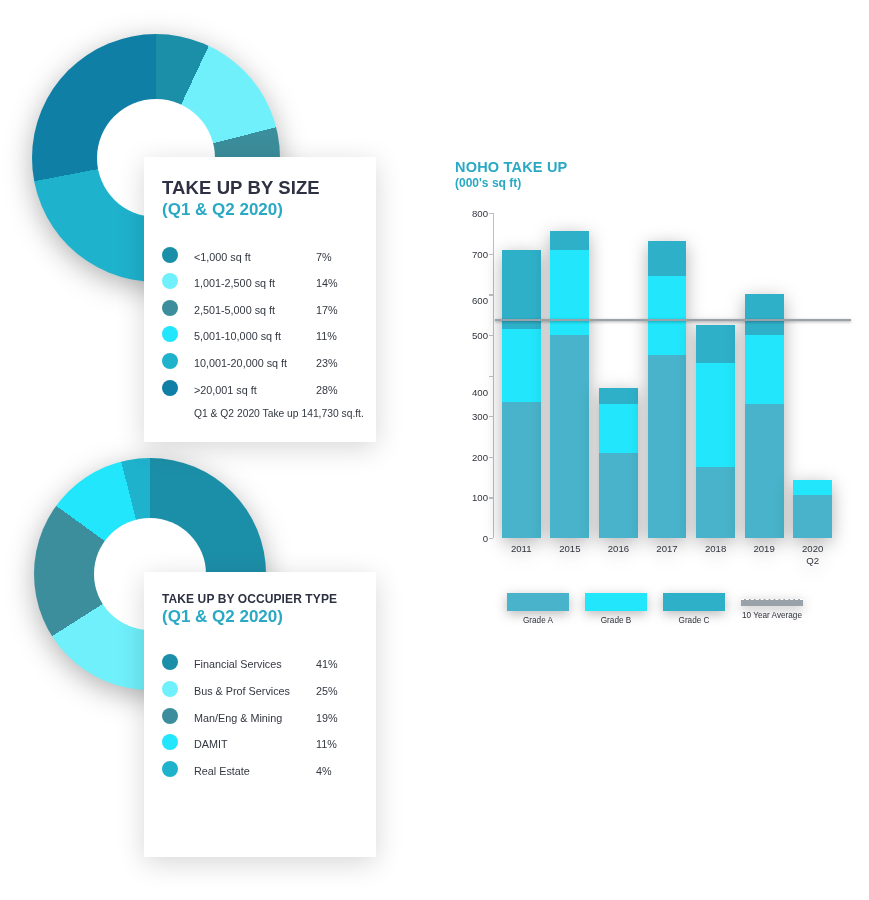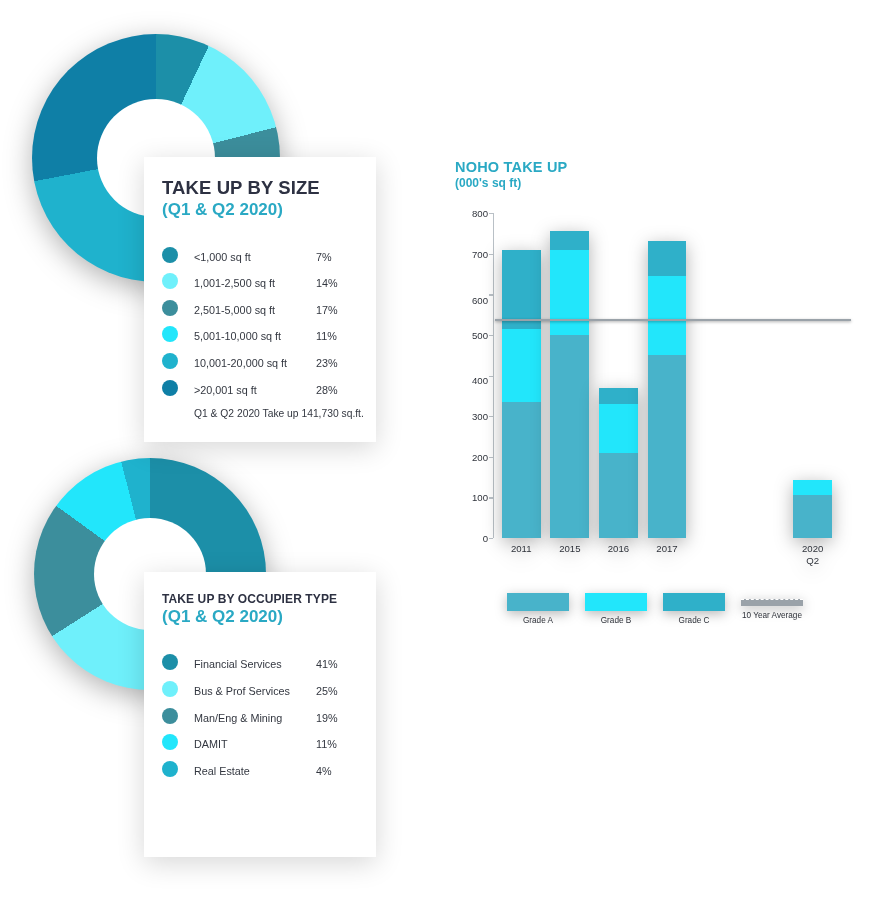--- a/index.html
+++ b/index.html
@@ -268,21 +268,21 @@
     <div class="plot" id="plot">
       <div class="axis-line"></div>
     <div class="ytick" style="top: 325px;">0</div>
         <div class="ytick-mark" style="top: 325px;"></div>
         <div class="ytick" style="top: 284.375px;">100</div>
         <div class="ytick-mark" style="top: 284.375px;"></div>
         <div class="ytick" style="top: 243.75px;">200</div>
         <div class="ytick-mark" style="top: 243.75px;"></div>
         <div class="ytick" style="top: 203.125px;">300</div>
         <div class="ytick-mark" style="top: 203.125px;"></div>
-        <div class="ytick" style="top: 167px; margin-left: 24px;">400</div>
+        <div class="ytick" style="top: 179px; margin-left: 24px;">400</div>
         <div class="ytick-mark" style="top: 162.5px;"></div>
         <div class="ytick" style="top: 121.875px;">500</div>
         <div class="ytick-mark" style="top: 121.875px;"></div>
         <div class="ytick" style="top: 87px;">600</div>
         <div class="ytick-mark" style="top: 81.25px;"></div>
         <div class="ytick" style="top: 40.625px;">700</div>
         <div class="ytick-mark" style="top: 40.625px;"></div>
         <div class="ytick" style="top: 0px;">800</div>
         <div class="ytick-mark" style="top: 0px;"></div>
         <div class="bar" style="left: 8.85714px; width: 38.8571px;">
@@ -302,20 +302,32 @@
           <div class="seg" style="height: 48.75px; background: rgb(34, 230, 251);"></div>
           <div class="seg" style="height: 16.25px; background: rgb(47, 176, 201);"></div>
           <div class="xlabel">2016</div>
         </div>
         <div class="bar" style="left: 154.571px; width: 38.8571px;">
           <div class="seg" style="height: 182.812px; background: rgb(72, 179, 202);"></div>
           <div class="seg" style="height: 79.2188px; background: rgb(34, 230, 251);"></div>
           <div class="seg" style="height: 34.5312px; background: rgb(47, 176, 201);"></div>
           <div class="xlabel">2017</div>
         </div>
+        <div class="bar" style="left: 203.143px; width: 38.8571px;">
+          <div class="seg" style="height: 71.0938px; background: rgb(72, 179, 202);"></div>
+          <div class="seg" style="height: 103.594px; background: rgb(34, 230, 251);"></div>
+          <div class="seg" style="height: 38.5938px; background: rgb(47, 176, 201);"></div>
+          <div class="xlabel">2018</div>
+        </div>
+        <div class="bar" style="left: 251.714px; width: 38.8571px;">
+          <div class="seg" style="height: 134.062px; background: rgb(72, 179, 202);"></div>
+          <div class="seg" style="height: 69.0625px; background: rgb(34, 230, 251);"></div>
+          <div class="seg" style="height: 40.625px; background: rgb(47, 176, 201);"></div>
+          <div class="xlabel">2019</div>
+        </div>
         <div class="bar" style="left: 300.286px; width: 38.8571px; margin-top: 28px;">
           <div class="seg" style="height: 42.6562px; background: rgb(72, 179, 202);"></div>
           <div class="seg" style="height: 15.0312px; background: rgb(34, 230, 251);"></div>
           <div class="xlabel">2020
 Q2</div>
         </div>
         <div class="avgline" style="top: 105.625px; background: rgb(154, 162, 169);"></div>
       </div>
 
     <div class="bc-legend" id="bc-legend">

